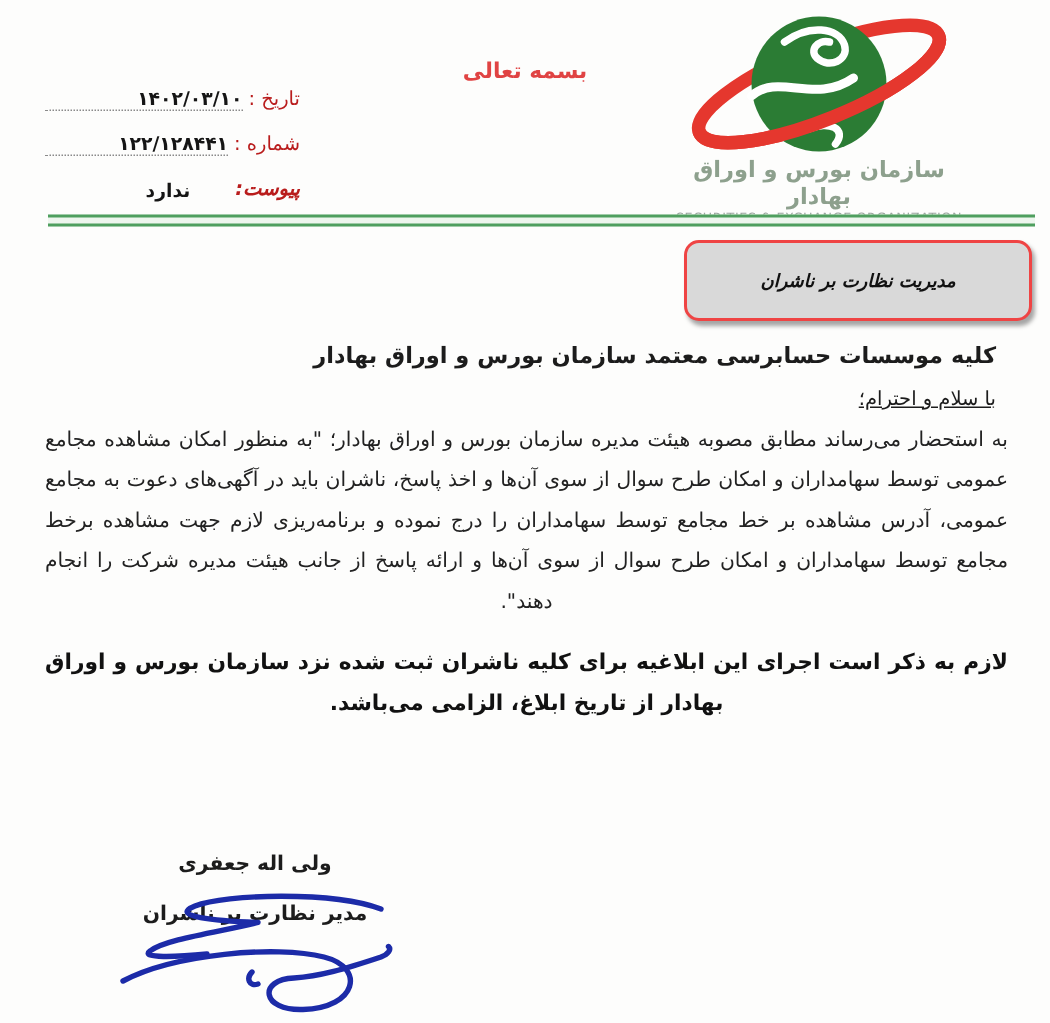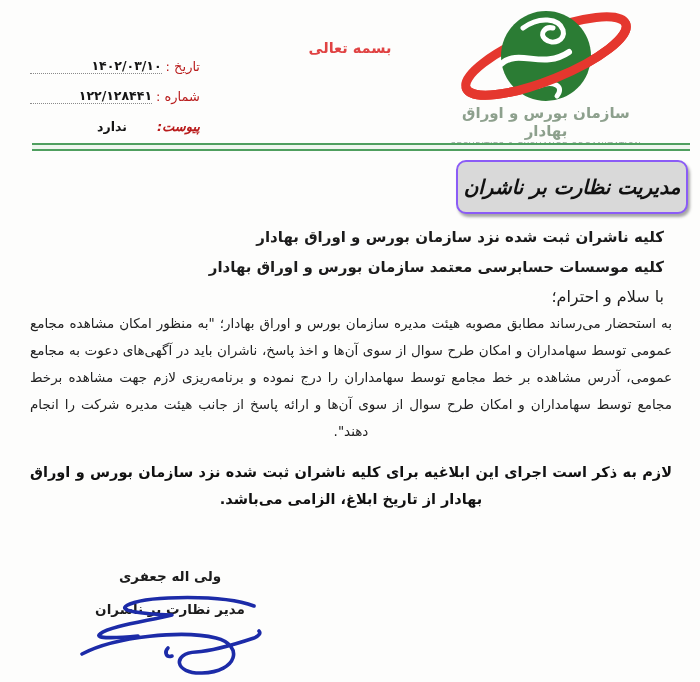--- a/index.html
+++ b/index.html
@@ -34,31 +34,31 @@
   
   .green-rule {
     position:absolute; top:143px; left:32px; right:10px; height:8px;
     border-top:2.5px solid #4f9f5f; border-bottom:2.5px solid #4f9f5f;
     background:#eef6ee;
   }
 
   
   .dept-box {
     position:absolute; top:160px; right:12px; width:232px; height:54px;
-    background:#d9d9d9; border:2px solid #8b5cf6; border-radius:10px;
+    background:#d9d9d9; border:2px solid #ef4444; border-radius:10px;
     box-shadow:2px 3px 3px rgba(0,0,0,.35);
     display:flex; align-items:center; justify-content:center;
-    font-size:20px; font-weight:bold; font-style:italic; color:#111;
+    font-size:12px; font-weight:bold; font-style:italic; color:#111;
     direction:rtl;
   }
 
   
   .content { position:absolute; top:222px; left:30px; right:28px; direction:rtl; }
   .recipient { font-size:15px; font-weight:bold; line-height:30px; padding-right:8px; }
-  .salutation { font-size:16px; line-height:26px; margin-top:2px; padding-right:8px; }
+  .salutation { font-size:13px; line-height:26px; margin-top:2px; padding-right:8px;text-decoration:underline; }
 
   .subject { margin-top:18px; color:#a81414; font-weight:bold; font-style:italic; font-size:15px; }
   .subject-line1 {
     text-align:justify; text-align-last:justify;
     text-decoration:underline; line-height:38px;
   }
   .subject-line2 { text-align:right; text-decoration:underline; line-height:38px; }
 
   .body-par {
     margin-top:0; font-size:13.5px; line-height:27px; color:#222;
@@ -116,21 +116,20 @@
     </svg>
     <div class="logo-fa">سازمان بورس و اوراق بهادار</div>
     <div class="logo-en">SECURITIES &amp; EXCHANGE ORGANIZATION</div>
   </div>
 
   <div class="green-rule"></div>
 
   <div class="dept-box">مدیریت نظارت بر ناشران</div>
 
   <div class="content">
-    <div class="recipient">کلیه ناشران ثبت شده نزد سازمان بورس و اوراق بهادار</div>
     <div class="recipient">کلیه موسسات حسابرسی معتمد سازمان بورس و اوراق بهادار</div>
     <div class="salutation">با سلام و احترام؛</div>
 
 
     <p class="body-par">به استحضار می‌رساند مطابق مصوبه هیئت مدیره سازمان بورس و اوراق بهادار؛ "به منظور امکان مشاهده مجامع عمومی توسط سهامداران و امکان طرح سوال از سوی آن‌ها و اخذ پاسخ، ناشران باید در آگهی‌های دعوت به مجامع عمومی، آدرس مشاهده بر خط مجامع توسط سهامداران را درج نموده و برنامه‌ریزی لازم جهت مشاهده برخط مجامع توسط سهامداران و امکان طرح سوال از سوی آن‌ها و ارائه پاسخ از جانب هیئت مدیره شرکت را انجام دهند".</p>
     <p class="closing-par">لازم به ذکر است اجرای این ابلاغیه برای کلیه ناشران ثبت شده نزد سازمان بورس و اوراق بهادار از تاریخ ابلاغ، الزامی می‌باشد.</p>
   </div>
 
   <div class="sig-block">
     <div class="sig-name">ولی اله جعفری</div>

